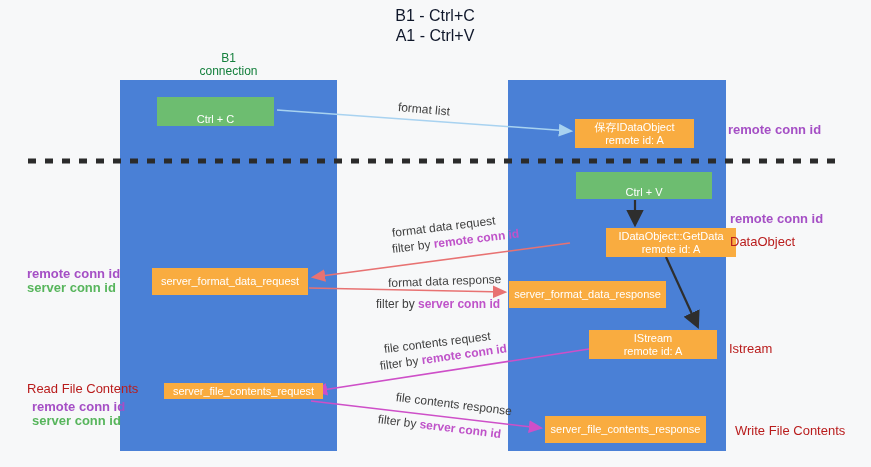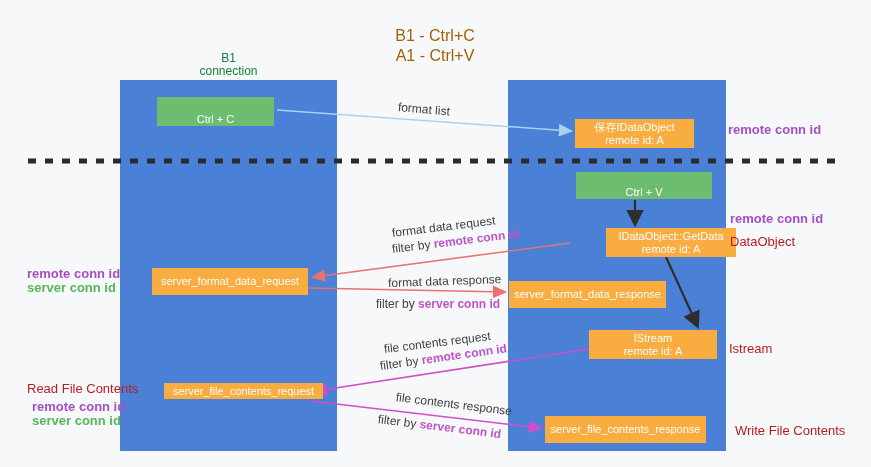--- a/index.html
+++ b/index.html
@@ -1,20 +1,20 @@
 <!DOCTYPE html>
 <html><head>
 <meta charset="utf-8">
 <style>
   html,body{margin:0;padding:0;}
   body{font-family:"Liberation Sans","DejaVu Sans",sans-serif;background:#f7f8f9;}
   .canvas{position:relative;width:871px;height:467px;background:#f7f8f9;overflow:hidden;}
 
   .title-block{position:absolute;left:300px;top:6px;width:270px;text-align:center;
-    color:#a16207;font-size:16px;line-height:20px;margin-top:20px;}
+    color:#0f172a;font-size:16px;line-height:20px;}
 
   .lane-header{position:absolute;top:52px;text-align:center;color:#15803d;
     font-size:12px;line-height:13px;}
   .lane-header.left{left:120px;width:217px;}
   .lane-header.right{left:508px;width:218px;margin-top:44px;}
 
   .lane{position:absolute;top:80px;height:371px;background:#4a80d6;}
   .lane.left{left:120px;width:217px;}
   .lane.right{left:508px;width:218px;}
 

